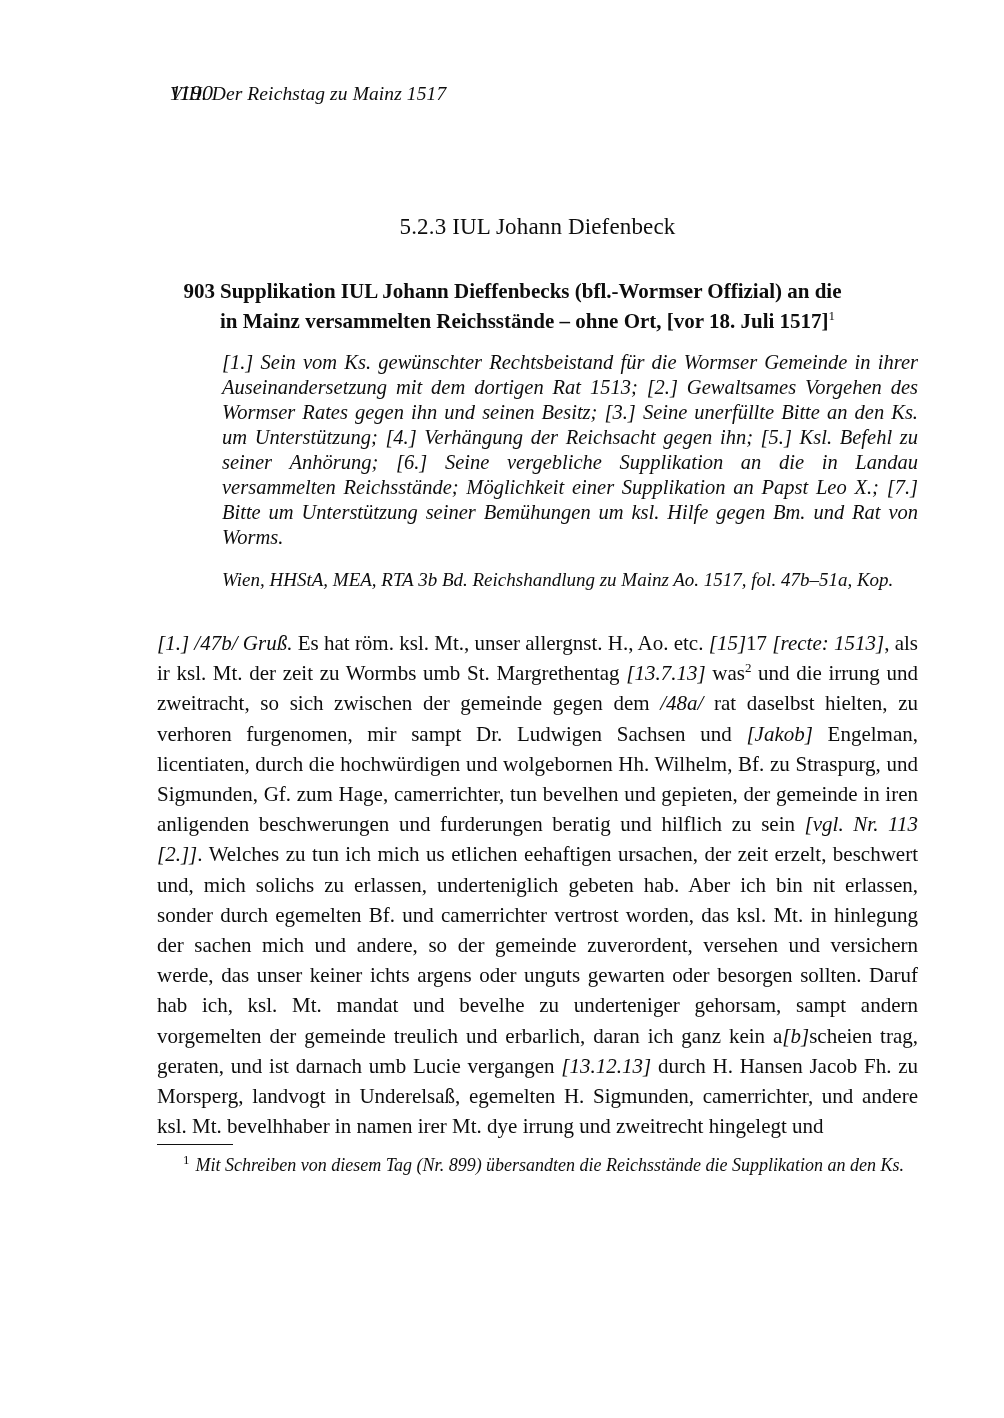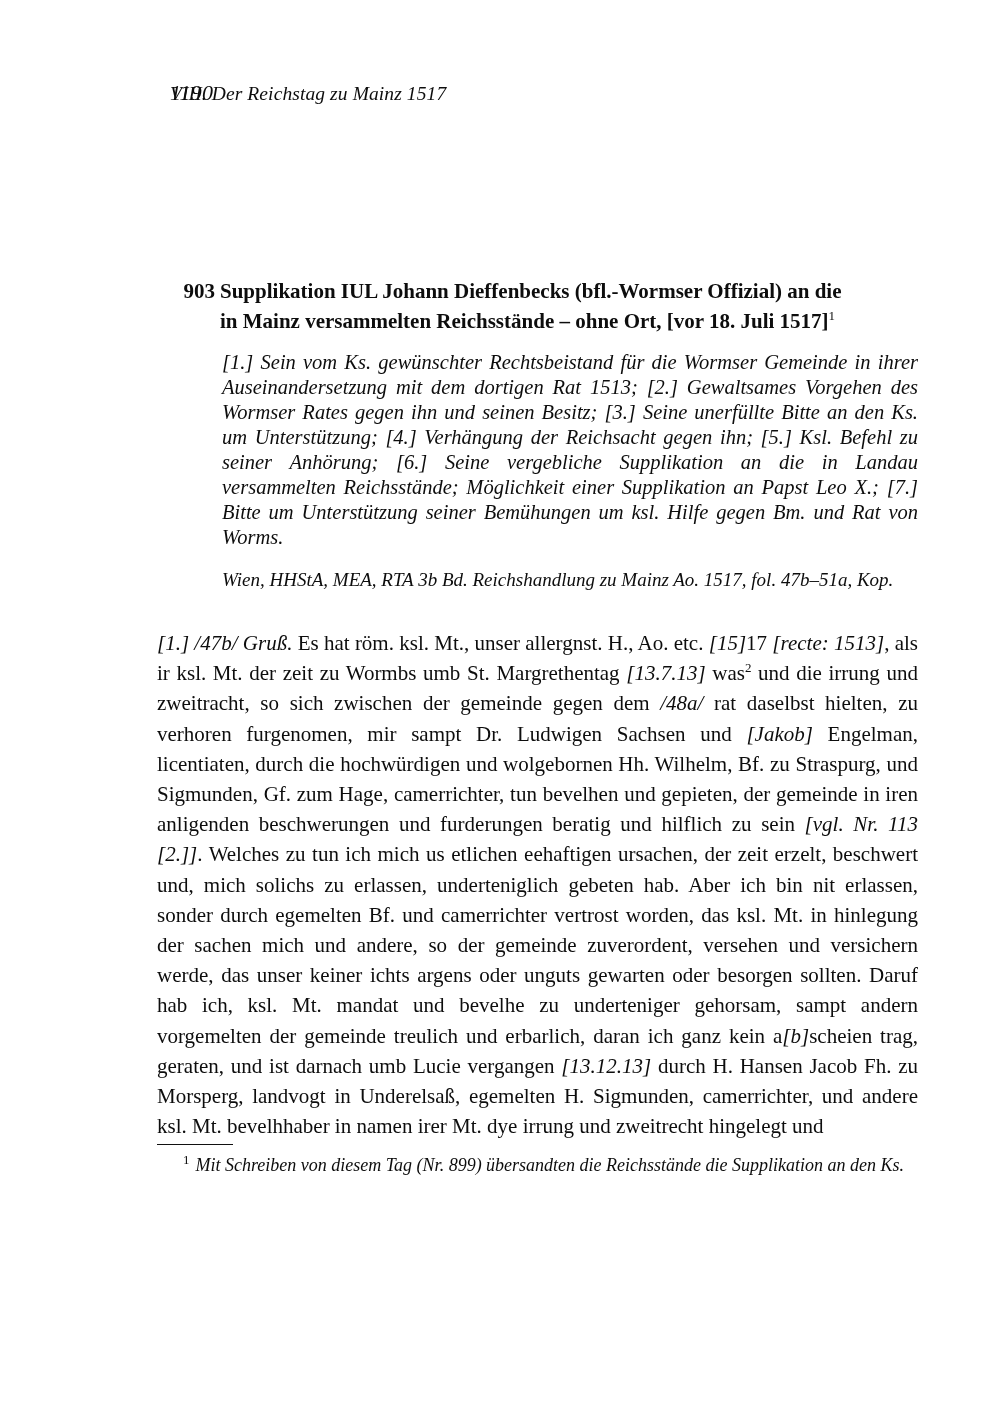--- a/index.html
+++ b/index.html
@@ -179,20 +179,21 @@
 <body>
 
 <div class="page">
 
   <div class="running-head">
     <span class="folio">1190</span>
     <span class="head-title">VIII. Der Reichstag zu Mainz 1517</span>
   </div>
 
 
+  <div class="col section-heading">5.2.3 IUL Johann Diefenbeck</div>
 
   <div class="col doc-title">
     <span class="num">903</span>
     <span class="title-text"><span>Supplikation IUL Johann Dieffenbecks (bfl.-Wormser Offizial) an die</span>
       <span class="lastline"><span>in Mainz versammelten Reichsstände – ohne Ort, [vor 18. Juli 1517]</span><sup class="fn">1</sup></span></span>
   </div>
 
   <div class="col regest">
     <p>[1.] Sein vom Ks. gewünschter Rechtsbeistand für die Wormser Gemeinde in ihrer Auseinandersetzung mit dem dortigen Rat 1513; [2.] Gewaltsames Vorgehen des Wormser Rates gegen ihn und seinen Besitz; [3.] Seine unerfüllte Bitte an den Ks. um Unterstützung; [4.] Verhängung der Reichsacht gegen ihn; [5.] Ksl. Befehl zu seiner Anhörung; [6.] Seine vergebliche Supplikation an die in Landau versammelten Reichsstände; Möglichkeit einer Supplikation an Papst Leo X.; [7.] Bitte um Unterstützung seiner Bemühungen um ksl. Hilfe gegen Bm. und Rat von Worms.</p>
   </div>

